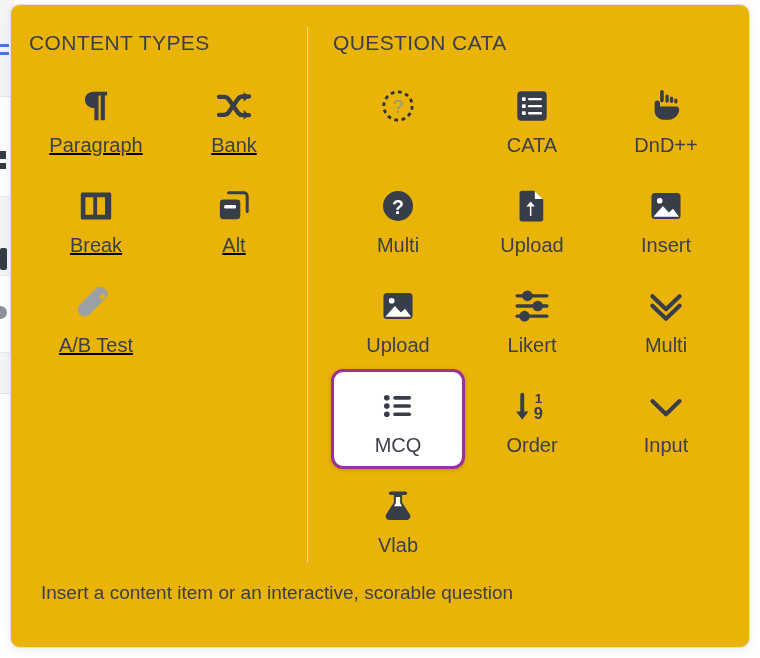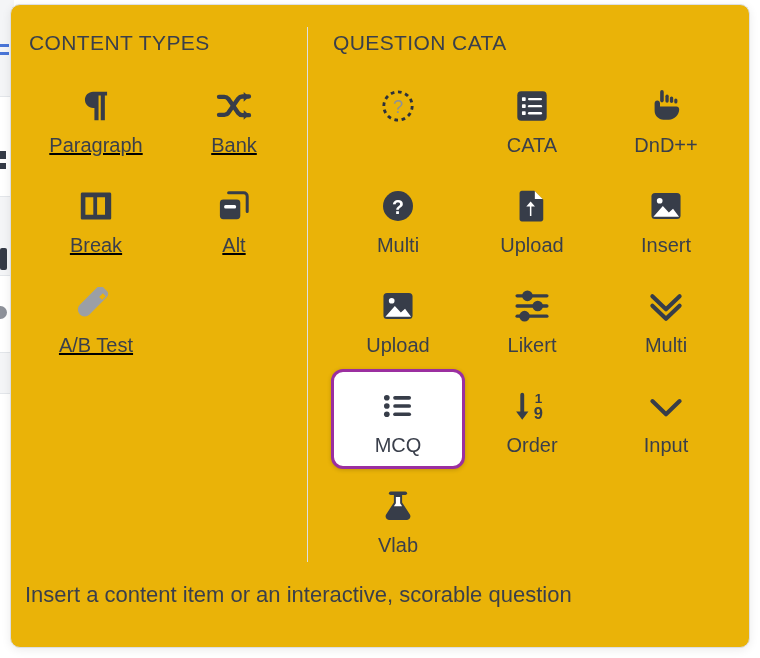--- a/index.html
+++ b/index.html
@@ -113,23 +113,23 @@
   .tile.blank .tlabel { visibility: hidden; }
 
   .tile.selected {
     border-color: #9b2fa0;
     box-shadow: 0 1px 4px rgba(0,0,0,0.18);
     background: #ffffff;
   }
 
   .footer-note {
     position: absolute;
-    left: 14px;
+    left: 30px;
     top: 577px;
-    font-size: 22px;
+    font-size: 19px;
     color: #3a3f4b;
     white-space: nowrap;
   }
 </style>
 </head>
 <body>
 
 <div id="root">
 
   <div class="bg-strip">

